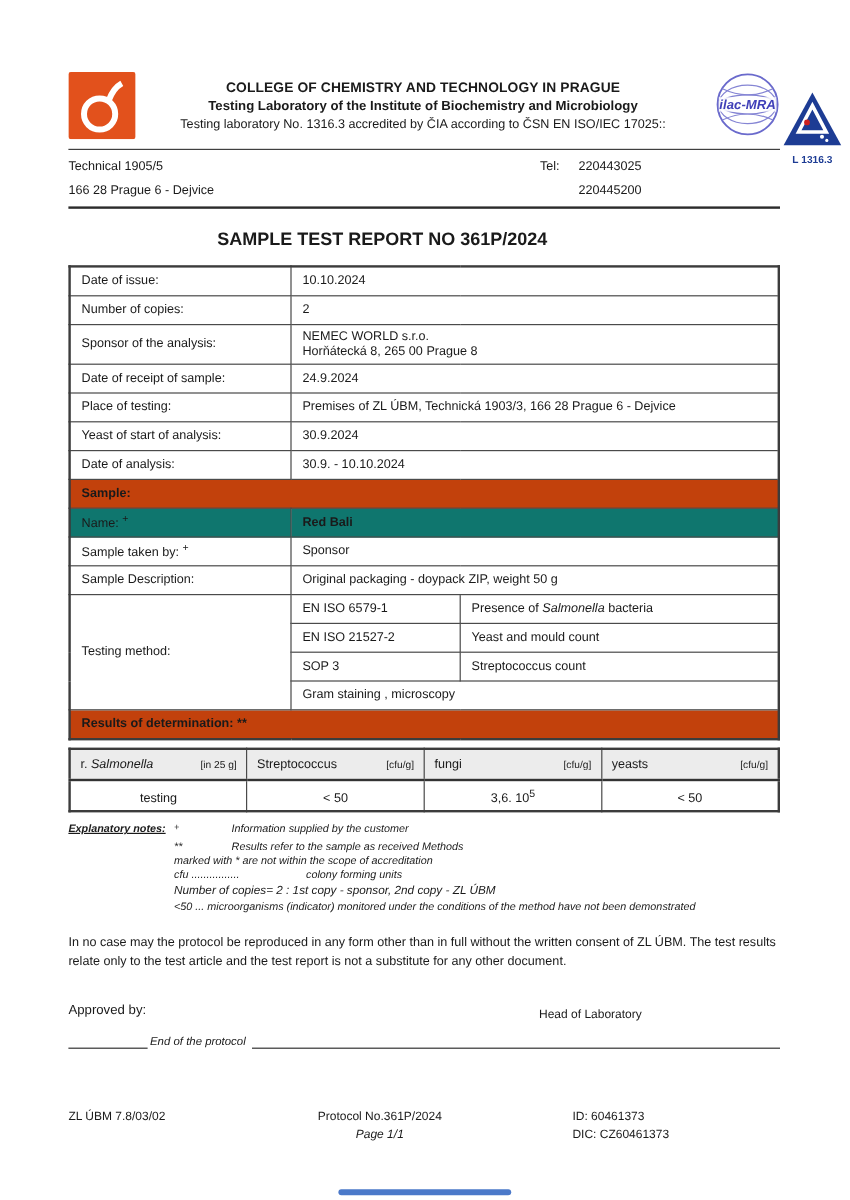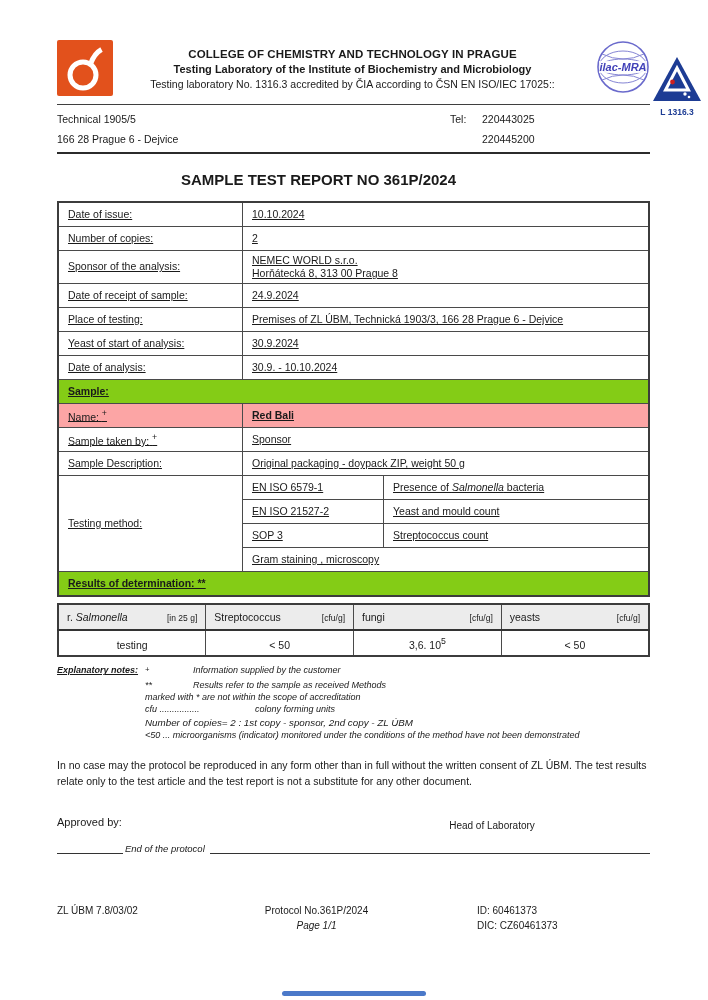--- a/index.html
+++ b/index.html
@@ -1,18 +1,18 @@
 <!DOCTYPE html>
 <html><head>
 <meta charset="utf-8">
 <style>
   html,body{margin:0;padding:0;background:#ffffff;}
   body{width:708px;height:1000px;overflow:hidden;position:relative;
        font-family:"Liberation Sans",sans-serif;color:#1a1a1a;}
-  .page{padding:40px 58px 0 57px;position:relative;}
+  .page{padding:60px 58px 0 57px;position:relative;}
 
   
   .header{display:flex;position:relative;}
   .logo-box{width:56px;height:56px;flex:none;}
   .org{flex:1;text-align:center;padding:8px 64px 0 6px;}
   .org .l1{font-weight:bold;font-size:11.5px;letter-spacing:.1px;}
   .org .l2{font-weight:bold;font-size:11px;margin-top:3px;}
   .org .l3{font-size:10.5px;margin-top:3px;}
   .ilac{position:absolute;right:0px;top:0;width:54px;height:54px;}
   .cia{position:absolute;right:-52px;top:16px;width:50px;text-align:center;}
@@ -25,25 +25,25 @@
   .addr .a2{margin:0;}
   .tel-label{position:absolute;left:393px;top:8px;}
   .tel1{position:absolute;left:425px;top:8px;}
   .tel2{position:absolute;left:425px;top:28px;}
 
   .title{text-align:center;font-size:15px;font-weight:bold;margin:17px 70px 13px 0;}
 
   
   table{border-collapse:collapse;width:100%;font-size:10.5px;color:#1a1a1a;}
   table.main{border:2px solid #3c3c3c;}
-  table.main td{border:1.5px solid #4a4a4a;padding:2.5px 9px;height:18px;vertical-align:middle;line-height:1.3;text-decoration:underline;}
+  table.main td{border:1.5px solid #4a4a4a;padding:2.5px 9px;height:18px;vertical-align:middle;line-height:1.3;}
   td.lbl{width:165px;}
   td.code{width:122px;}
-  tr.sec td{background:#84cc16;font-weight:bold;}
-  tr.shade td{background:#fca5a5;}
+  tr.sec td{background:#c2410c;font-weight:bold;}
+  tr.shade td{background:#0f766e;}
   .bold{font-weight:bold;}
 
   table.results{border:2px solid #3c3c3c;margin-top:6px;table-layout:fixed;}
   table.results td{border:1.5px solid #4a4a4a;padding:4px 8px;height:16px;vertical-align:middle;}
   tr.rhead td{background:#ececec;border-bottom:2.5px solid #333;}
   .rh{display:flex;justify-content:space-between;align-items:baseline;}
   .rh-name{font-size:10.5px;}
   .rh-unit{font-size:8.5px;}
   tr.rvals td{text-align:center;}
 
@@ -141,21 +141,21 @@
       <td colspan="2">10.10.2024</td>
     </tr>
     <tr>
       <td class="lbl">Number of copies:</td>
       <td colspan="2">2</td>
     </tr>
     <tr>
       <td class="lbl">Sponsor of the analysis:</td>
       <td colspan="2">
         <div>NEMEC WORLD s.r.o.</div>
-        <div>Horňátecká 8, 313 00 Prague 8</div>
+        <div>Horňátecká 8, 265 00 Prague 8</div>
       </td>
     </tr>
     <tr>
       <td class="lbl">Date of receipt of sample:</td>
       <td colspan="2">24.9.2024</td>
     </tr>
     <tr>
       <td class="lbl">Place of testing:</td>
       <td colspan="2">Premises of ZL ÚBM, Technická 1903/3, 166 28 Prague 6 - Dejvice</td>
     </tr>

